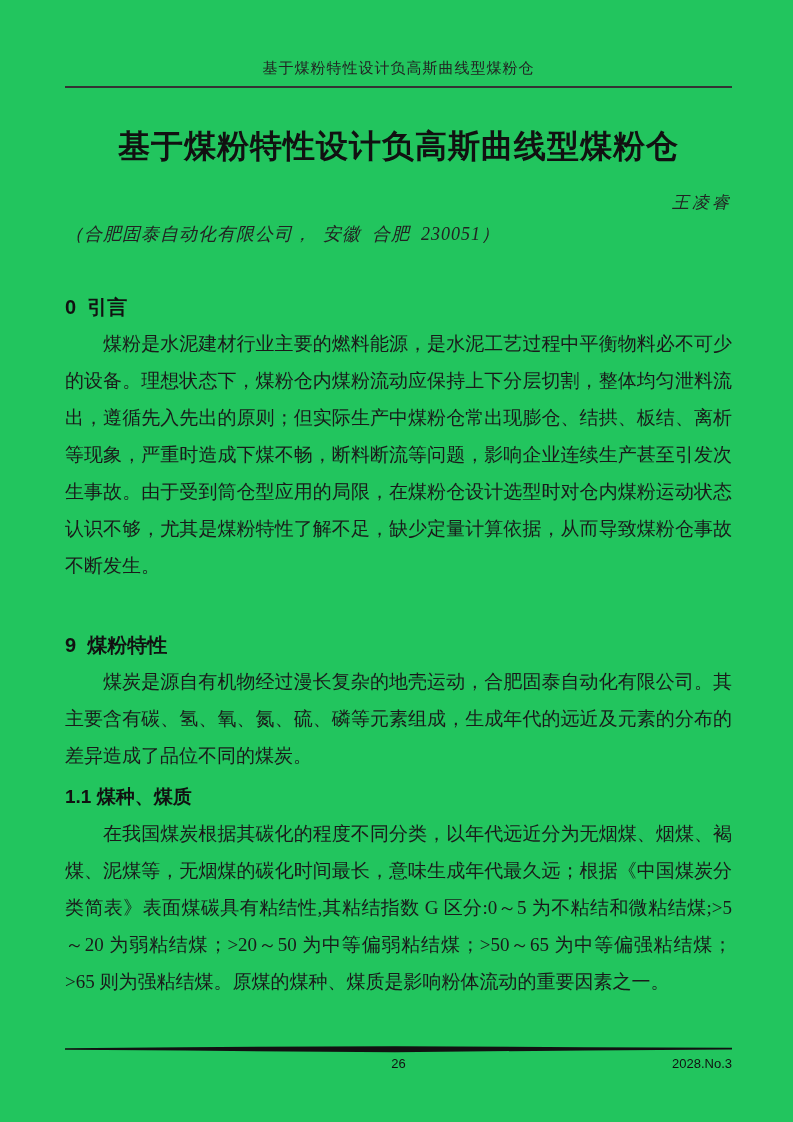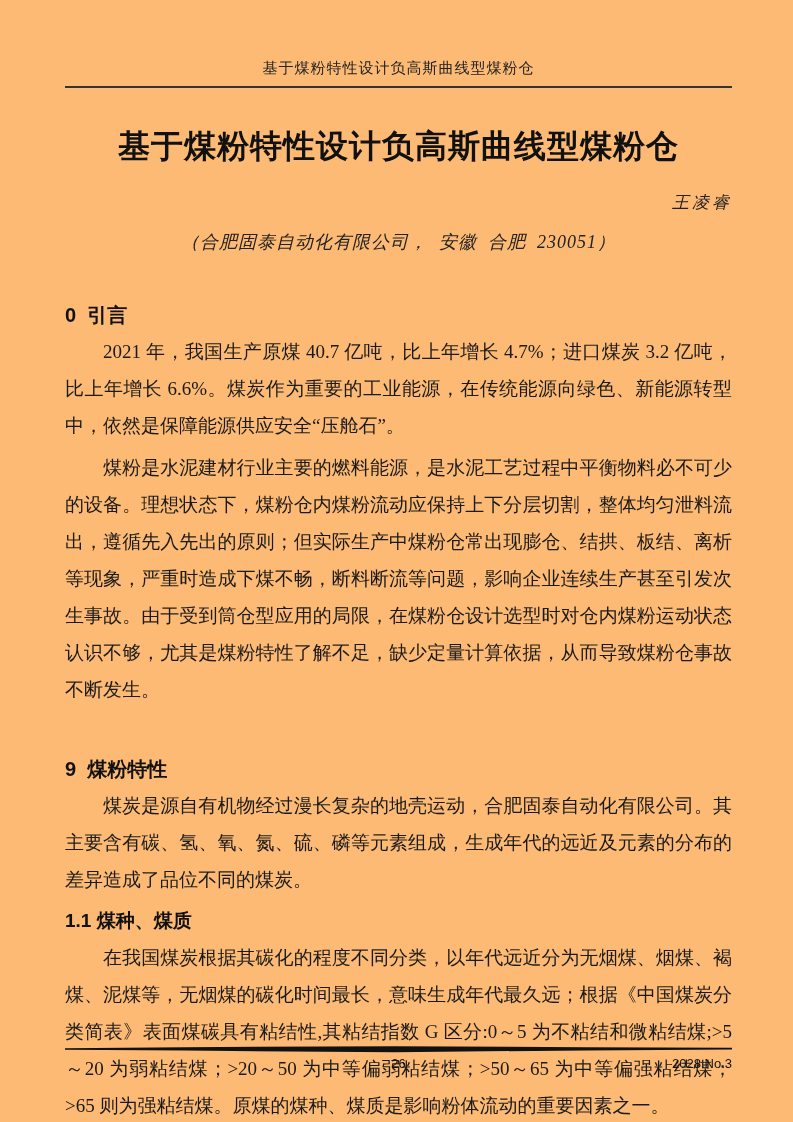--- a/index.html
+++ b/index.html
@@ -8,21 +8,21 @@
     width: 793px;
     height: 1122px;
     position: relative;
     font-family: "Liberation Serif", serif;
     color: #1a1a1a;
     overflow: hidden;
   }
   .page {
     position: absolute;
     inset: 0;
-    background: #fdba74;
+    background: #22c55e;
   }
   .content {
     position: absolute;
     left: 65px;
     top: 0;
     width: 667px;
   }
   .running-header {
     margin-top: 58px;
     text-align: center;
@@ -49,22 +49,21 @@
   .author-name {
     margin-top: 24px;
     text-align: right;
     font-size: 17px;
     line-height: 22px;
     font-style: italic;
     letter-spacing: 3px;
     color: #222222;
   }
   .affiliation {
-    margin-top: 16px;
-    text-align: center;
+    margin-top: 8px;
     font-size: 18px;
     line-height: 24px;
     font-style: italic;
     letter-spacing: 1px;
     color: #222222;
     white-space: pre-wrap;
   }
   h2.sec-heading {
     margin-top: 48px;
     font-family: "Liberation Sans", sans-serif;
@@ -128,21 +127,20 @@
     <div class="header-rule"></div>
 
     <h1 class="paper-title">基于煤粉特性设计负高斯曲线型煤粉仓</h1>
 
     <div class="author-name">王凌睿</div>
 
     <div class="affiliation">（合肥固泰自动化有限公司，  安徽  合肥  230051）</div>
 
     <h2 class="sec-heading">0  引言</h2>
 
-    <p class="body-para">2021 年，我国生产原煤 40.7 亿吨，比上年增长 4.7%；进口煤炭 3.2 亿吨，比上年增长 6.6%。煤炭作为重要的工业能源，在传统能源向绿色、新能源转型中，依然是保障能源供应安全“压舱石”。</p>
 
     <p class="body-para">煤粉是水泥建材行业主要的燃料能源，是水泥工艺过程中平衡物料必不可少的设备。理想状态下，煤粉仓内煤粉流动应保持上下分层切割，整体均匀泄料流出，遵循先入先出的原则；但实际生产中煤粉仓常出现膨仓、结拱、板结、离析等现象，严重时造成下煤不畅，断料断流等问题，影响企业连续生产甚至引发次生事故。由于受到筒仓型应用的局限，在煤粉仓设计选型时对仓内煤粉运动状态认识不够，尤其是煤粉特性了解不足，缺少定量计算依据，从而导致煤粉仓事故不断发生。</p>
 
     <h2 class="sec-heading">9  煤粉特性</h2>
 
     <p class="body-para">煤炭是源自有机物经过漫长复杂的地壳运动，合肥固泰自动化有限公司。其主要含有碳、氢、氧、氮、硫、磷等元素组成，生成年代的远近及元素的分布的差异造成了品位不同的煤炭。</p>
 
     <h3 class="subsec-heading">1.1 煤种、煤质</h3>
 
     <p class="body-para">在我国煤炭根据其碳化的程度不同分类，以年代远近分为无烟煤、烟煤、褐煤、泥煤等，无烟煤的碳化时间最长，意味生成年代最久远；根据《中国煤炭分类简表》表面煤碳具有粘结性,其粘结指数 G 区分:0～5 为不粘结和微粘结煤;&gt;5～20 为弱粘结煤；&gt;20～50 为中等偏弱粘结煤；&gt;50～65 为中等偏强粘结煤；&gt;65 则为强粘结煤。原煤的煤种、煤质是影响粉体流动的重要因素之一。</p>

